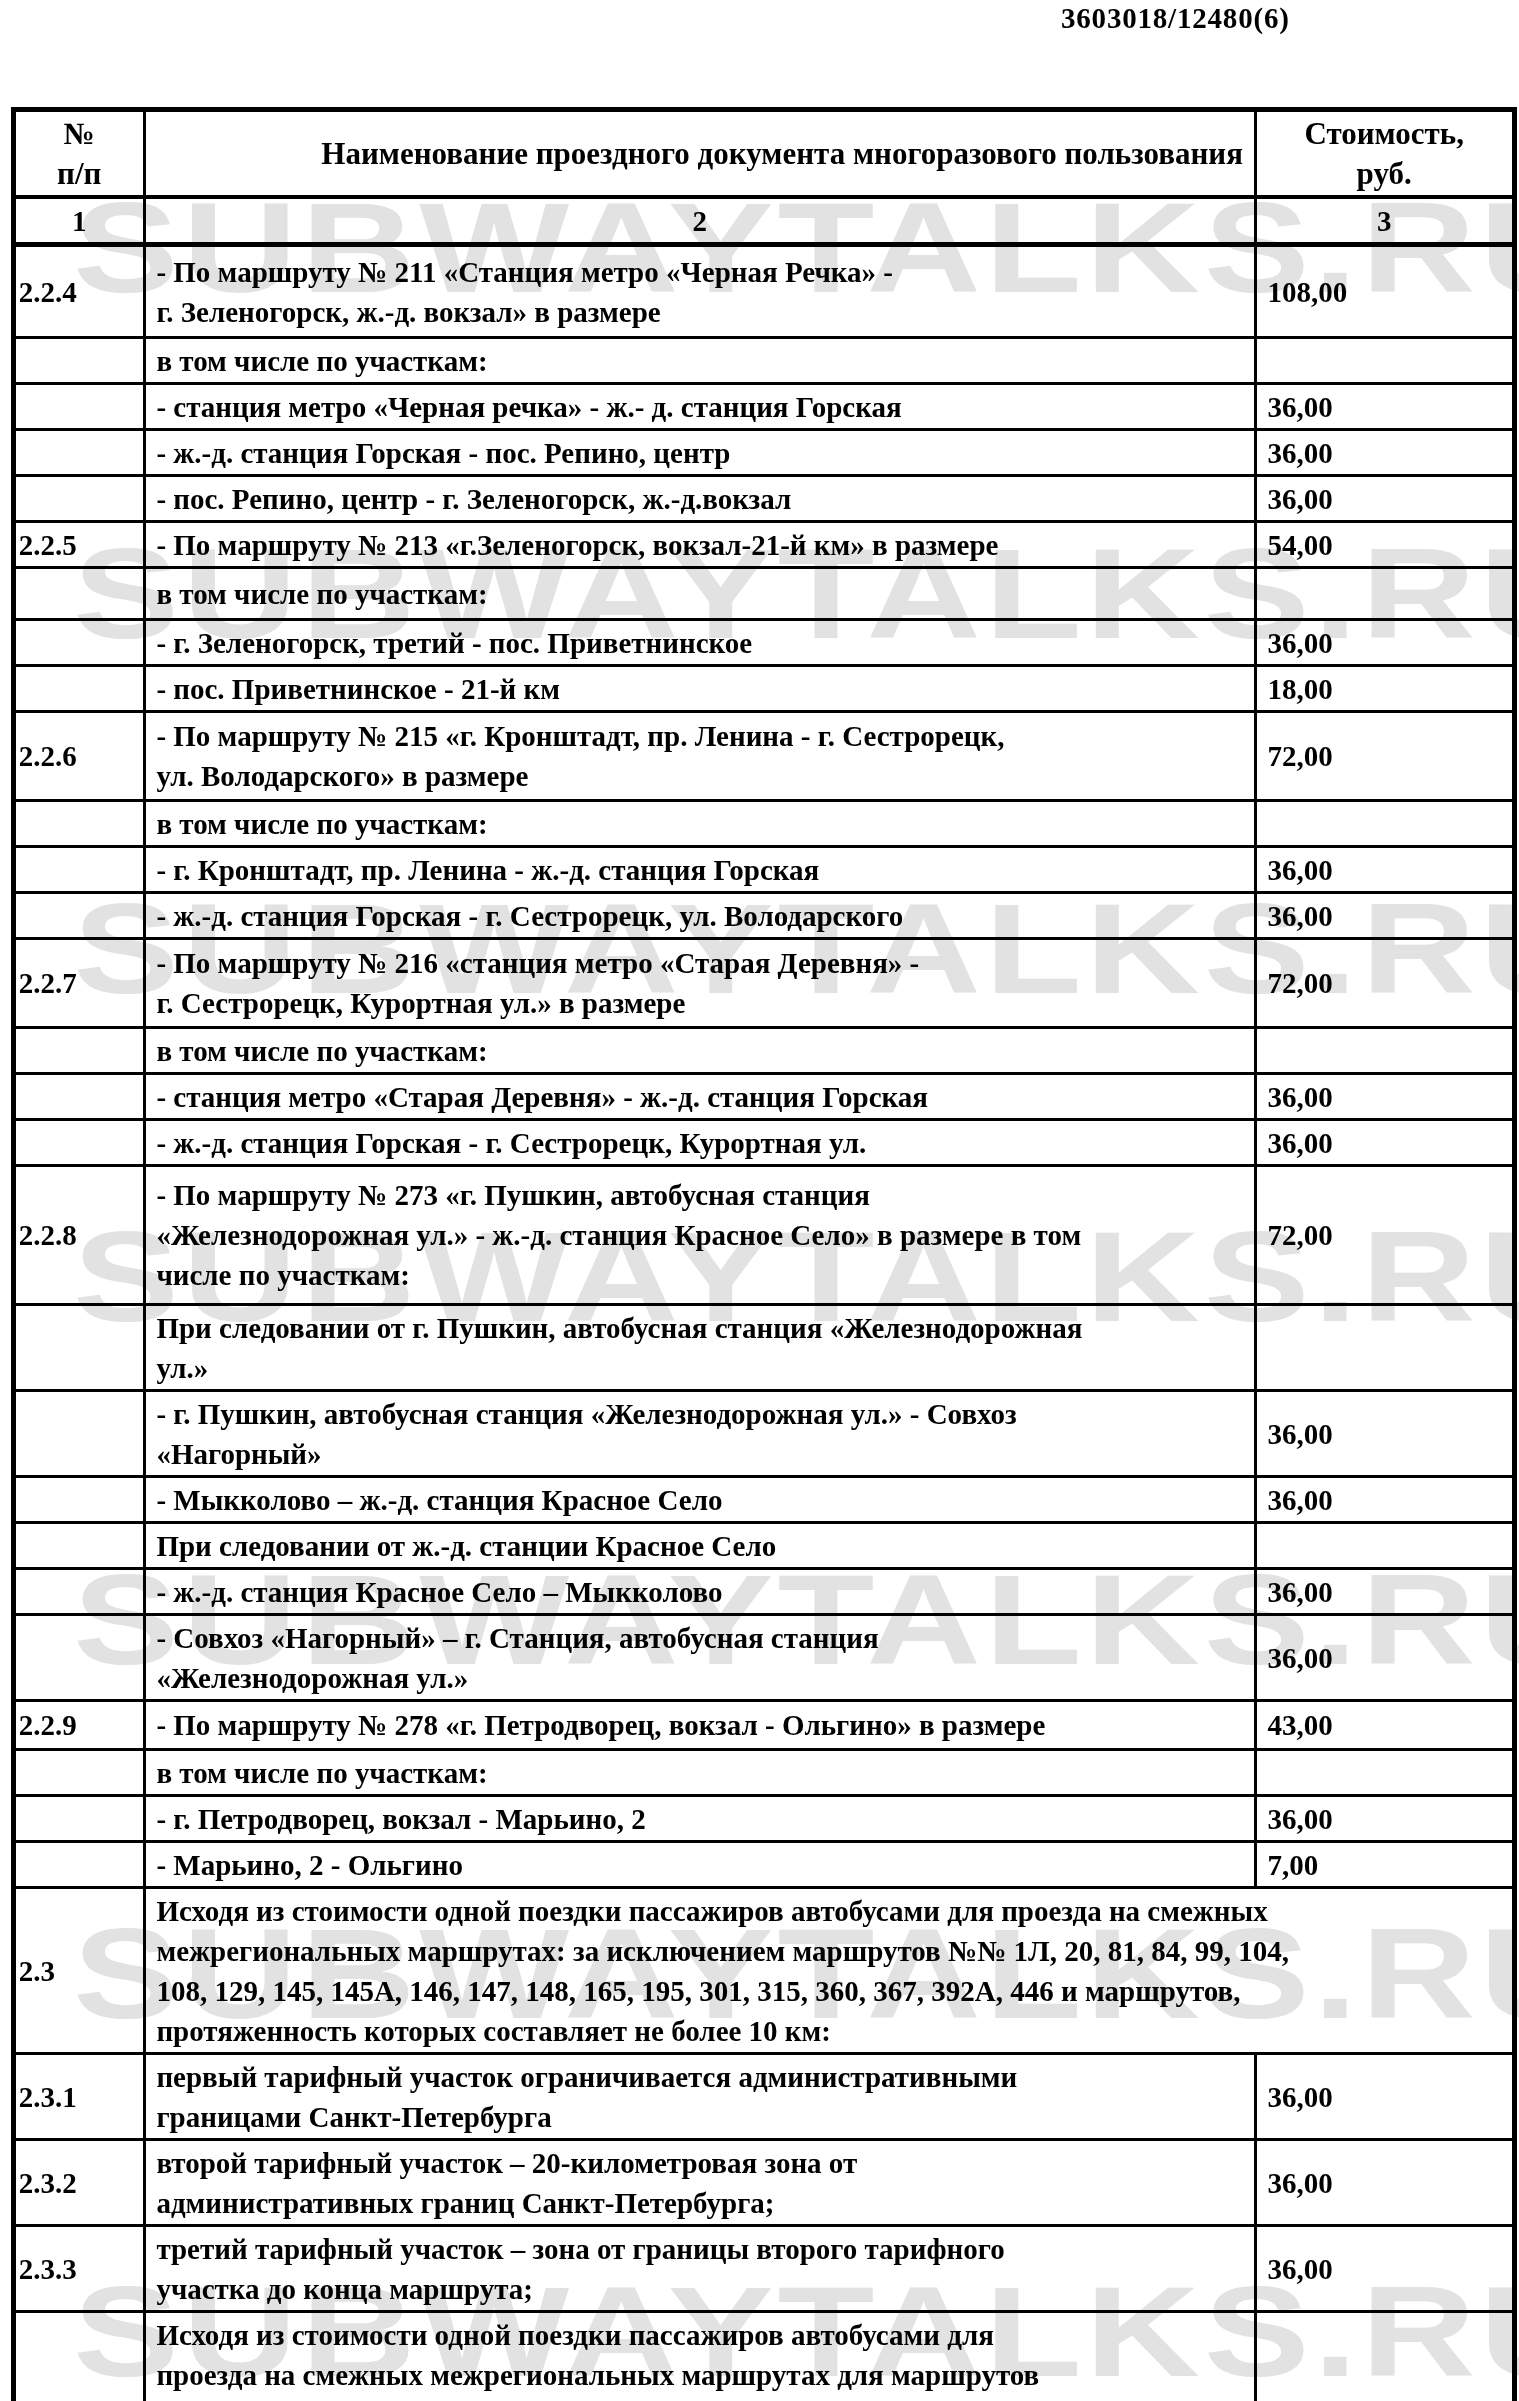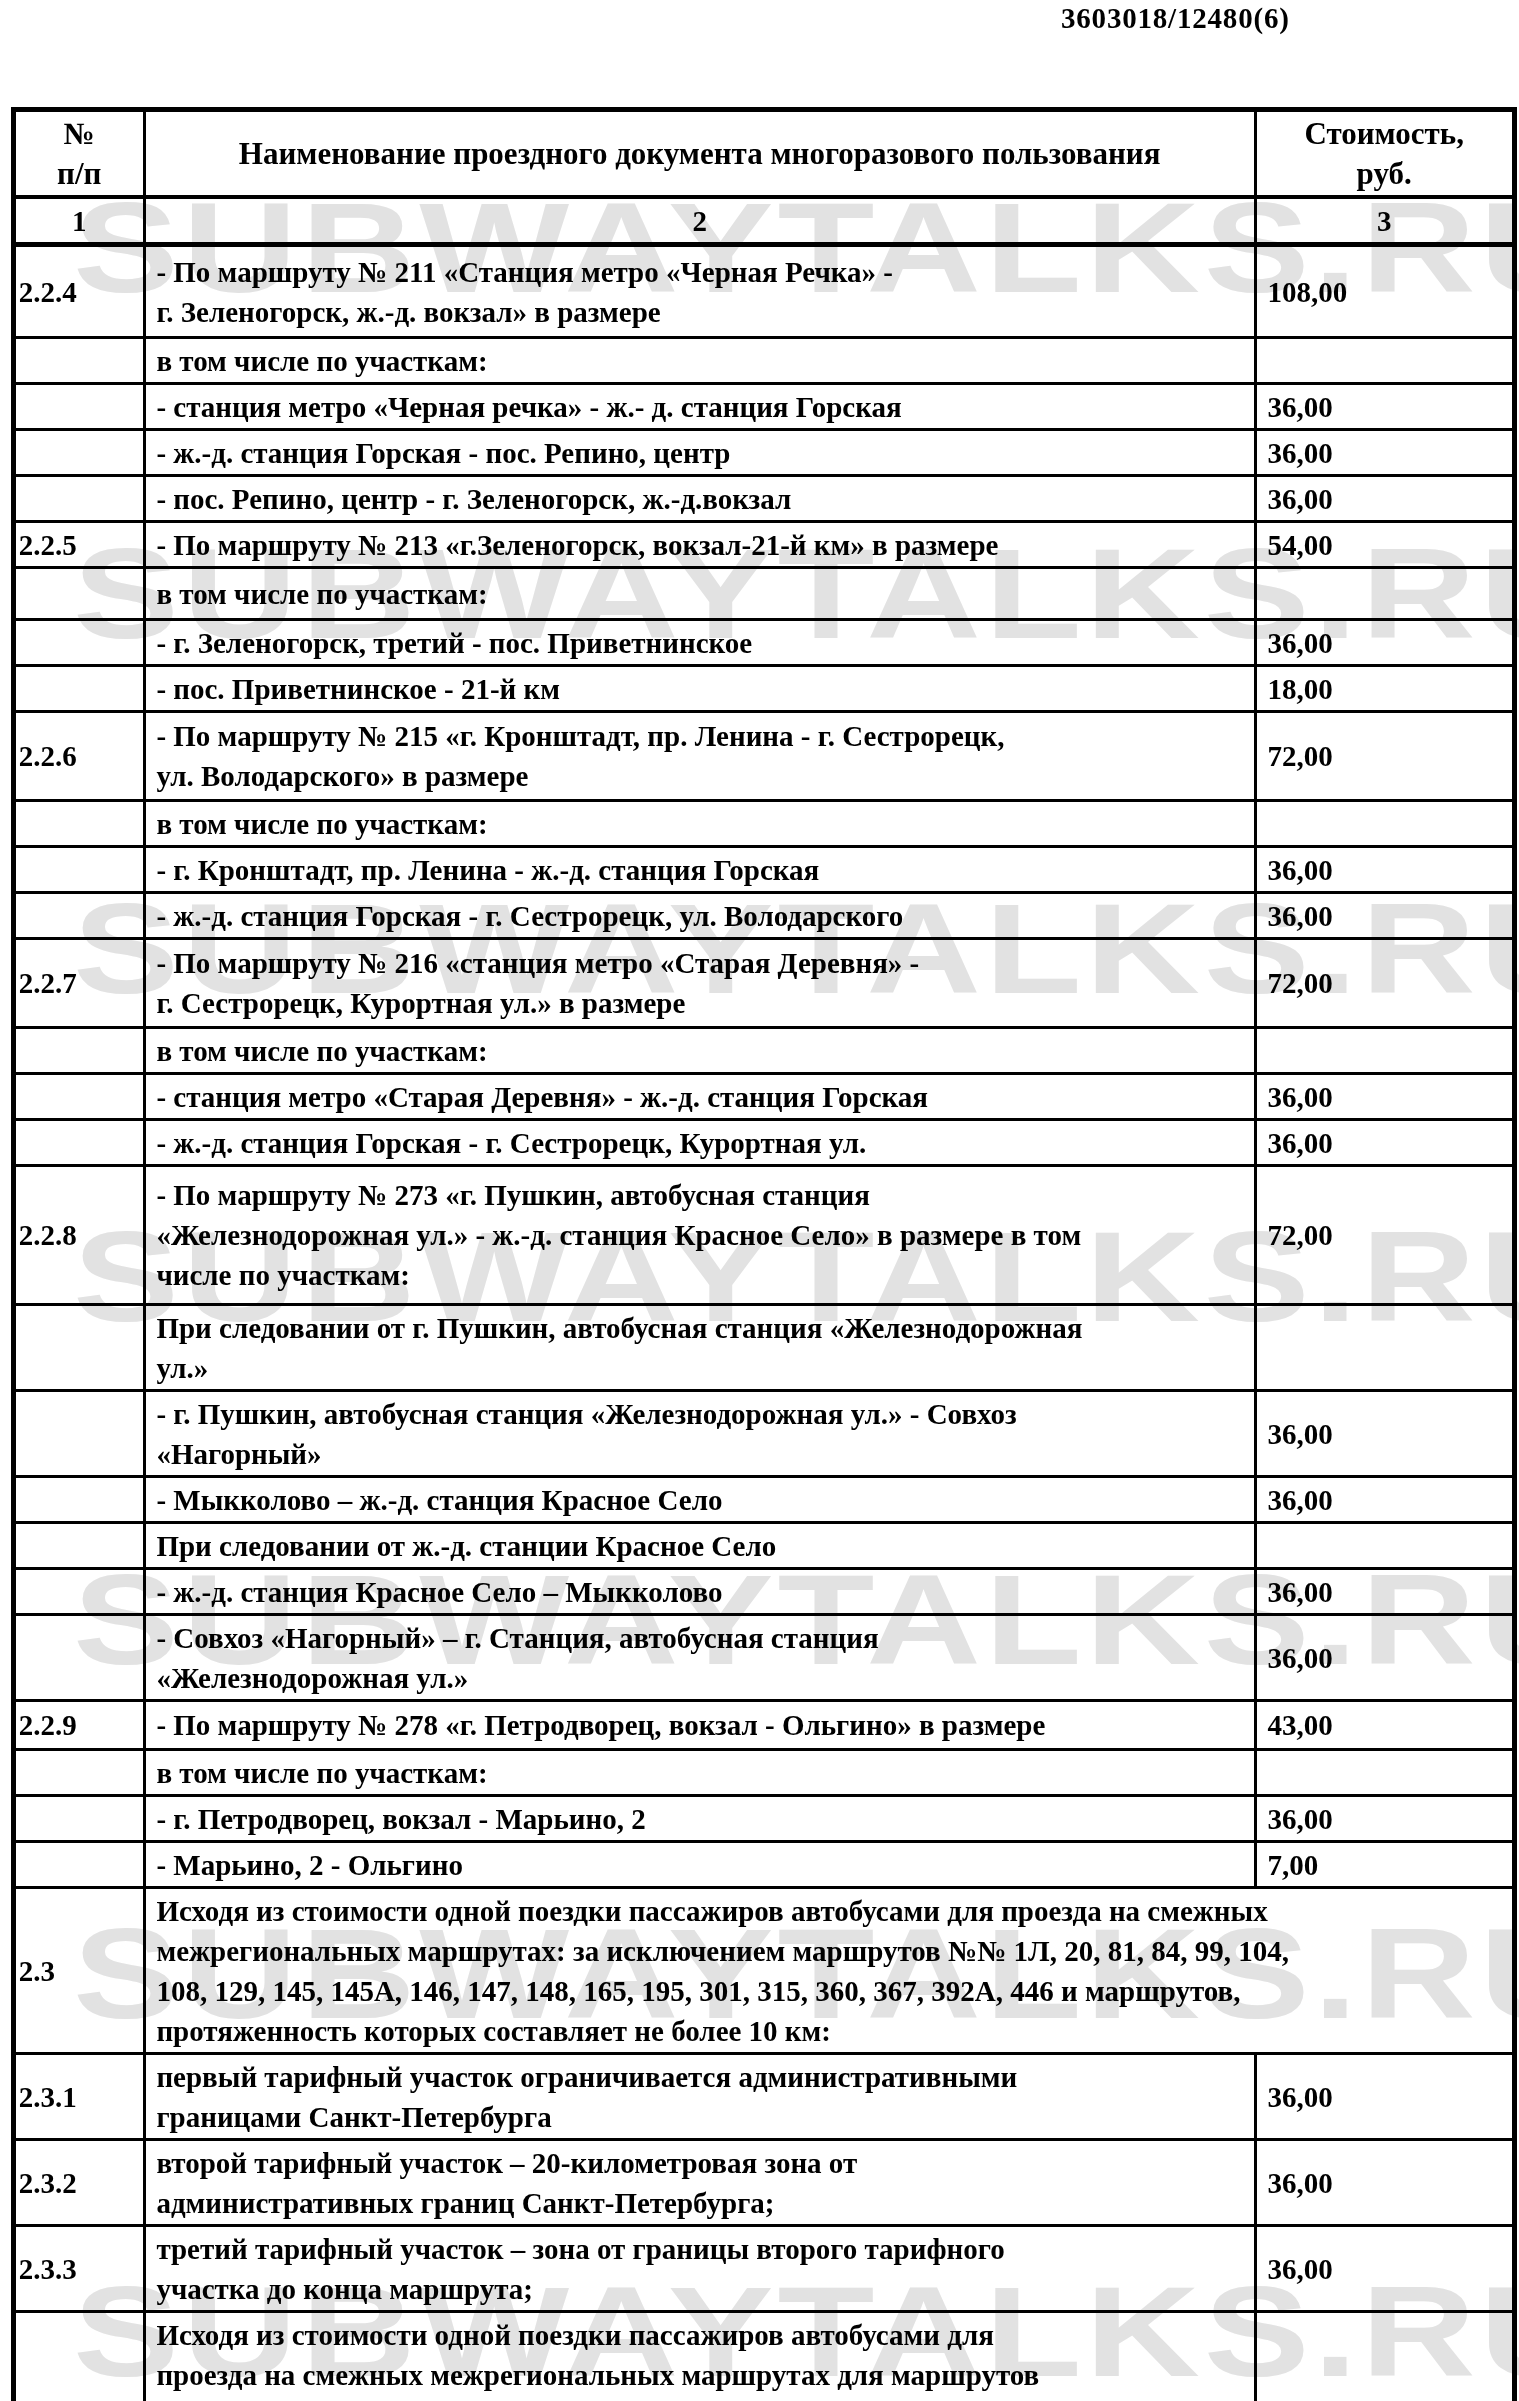--- a/index.html
+++ b/index.html
@@ -65,21 +65,21 @@
   <table class="tariff">
     <colgroup>
       <col style="width:131px">
       <col style="width:1111px">
       <col style="width:259px">
     </colgroup>
     <tbody id="tbody">
       <tr class="hdr" style="height:85px">
         <td class="c-num">№
 п/п</td>
-        <td class="c-name" style="text-align:center">Наименование проездного документа многоразового пользования</td>
+        <td class="c-name" style="text-align:right">Наименование проездного документа многоразового пользования</td>
         <td class="c-price">Стоимость,
 руб.</td>
       </tr>
       <tr class="idx" style="height:37px">
         <td class="c-num">1</td>
         <td class="c-name" style="text-align:center">2</td>
         <td class="c-price">3</td>
       </tr>
     <tr style="height: 93px;">
           <td class="c-num">2.2.4</td>

